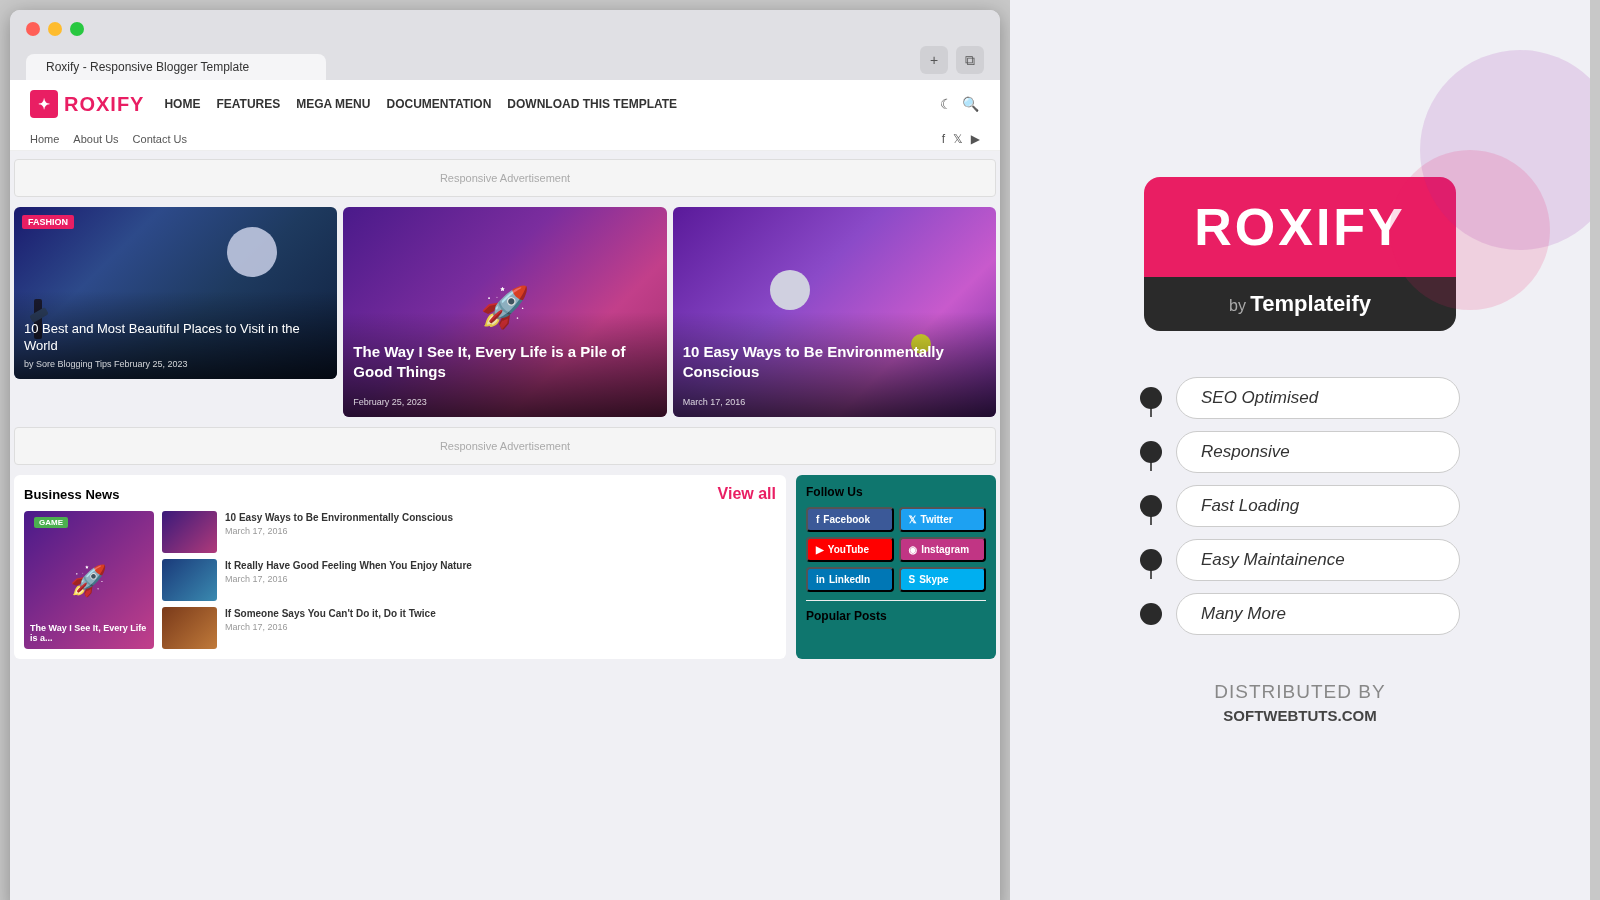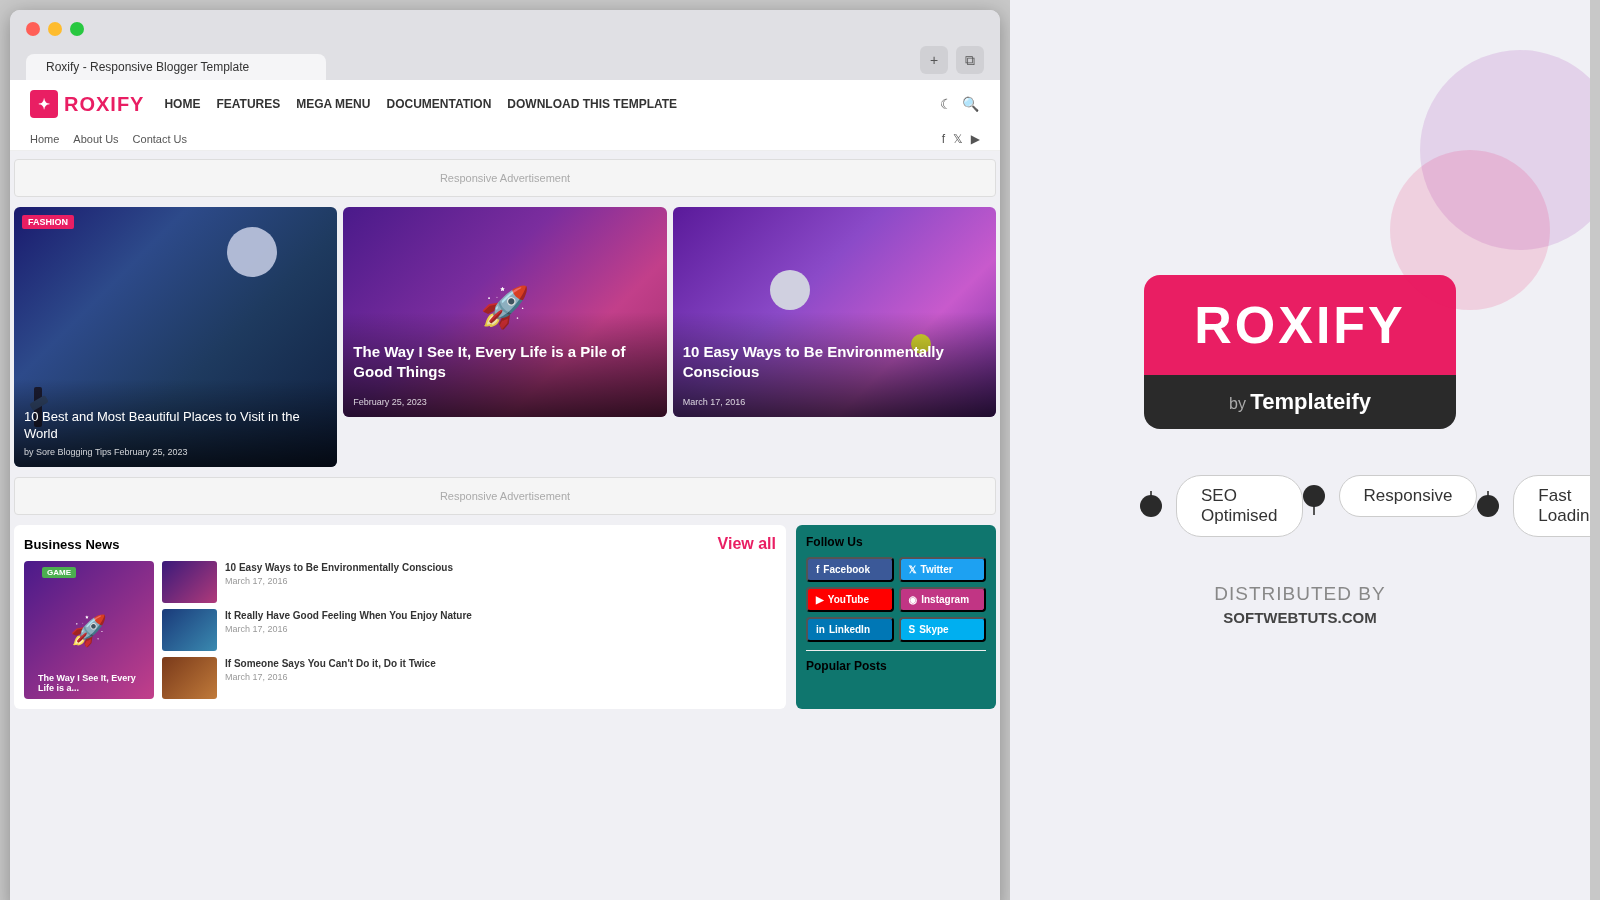--- a/index.html
+++ b/index.html
@@ -195,21 +195,21 @@
       grid-template-columns: 1fr 1fr 1fr;
       gap: 6px;
       margin-bottom: 10px;
     }
 
     .featured-main {
       grid-column: 1;
       position: relative;
       border-radius: 6px;
       overflow: hidden;
-      height: 260px;
+      height: 172px;
     }
 
     .featured-sub {
       position: relative;
       border-radius: 6px;
       overflow: hidden;
       height: 210px;
     }
 
     
@@ -324,21 +324,21 @@
     }
 
     .game-badge {
       background: #4caf50;
       color: white;
       font-size: 8px;
       padding: 1px 5px;
       border-radius: 2px;
       position: absolute;
       top: 6px;
-      left: 18px;
+      left: 10px;
       font-weight: bold;
     }
 
     .news-list {
       display: flex;
       flex-direction: column;
       gap: 6px;
     }
 
     .news-item {
@@ -504,25 +504,26 @@
     .blob2 {
       width: 160px;
       height: 160px;
       background: #e91e63;
       top: 150px;
       right: 40px;
     }
 
     .features-connector {
       display: flex;
-      flex-direction: row;
+      flex-direction: column;
       align-items: flex-start;
       gap: 0;
       width: 320px;
       margin-bottom: 40px;
+      font-style: italic;
     }
 
     .connector-item {
       display: flex;
       align-items: center;
       gap: 14px;
       position: relative;
       width: 100%;
     }
 
@@ -674,21 +675,21 @@
             <span>Business News</span>
             <span class="view-all">View all</span>
           </div>
           <div class="news-layout">
 
             <div class="news-main-img">
               <div class="news-main-img-inner">
                 <div style="width:100%;height:100%;background:linear-gradient(135deg,#4a1a8a,#c23f8a);min-height:130px;display:flex;align-items:center;justify-content:center;font-size:30px;">🚀</div>
               </div>
               <div class="game-badge">GAME</div>
-              <div style="position:absolute;bottom:6px;left:6px;right:6px;color:white;font-size:9px;font-weight:bold;margin-left:8px;">
+              <div style="position:absolute;bottom:6px;left:6px;right:6px;color:white;font-size:9px;font-weight:bold;">
                 <span>The Way I See It, Every Life is a...</span>
               </div>
             </div>
 
             <div class="news-list">
               <div class="news-item">
                 <div class="news-thumb" style="background:linear-gradient(135deg,#3a1a7a,#b03a7a);"></div>
                 <div class="news-info">
                   <div class="title">10 Easy Ways to Be Environmentally Conscious</div>
                   <div class="date">March 17, 2016</div>

